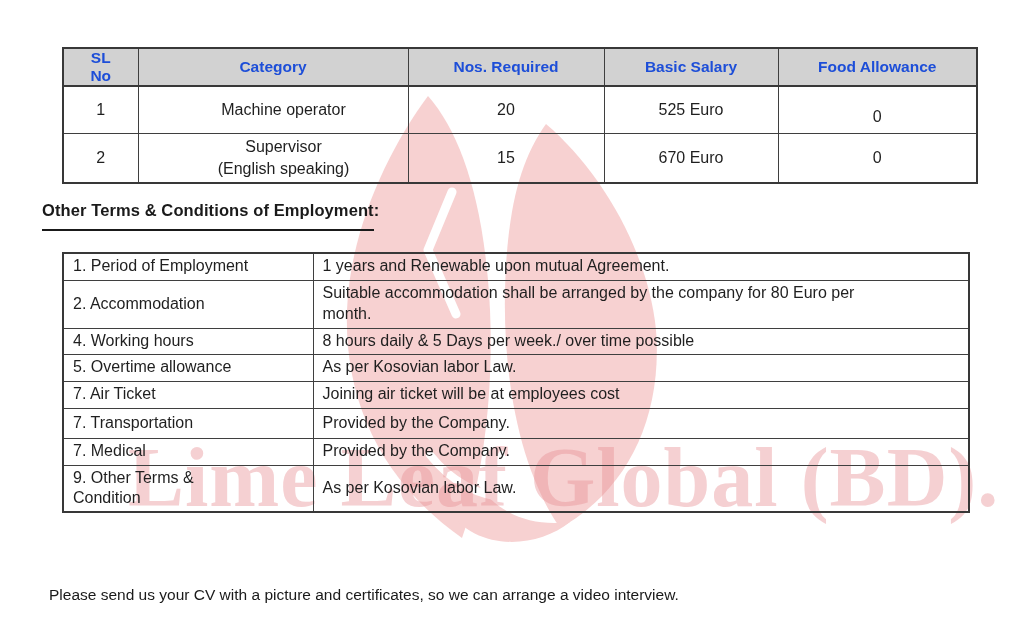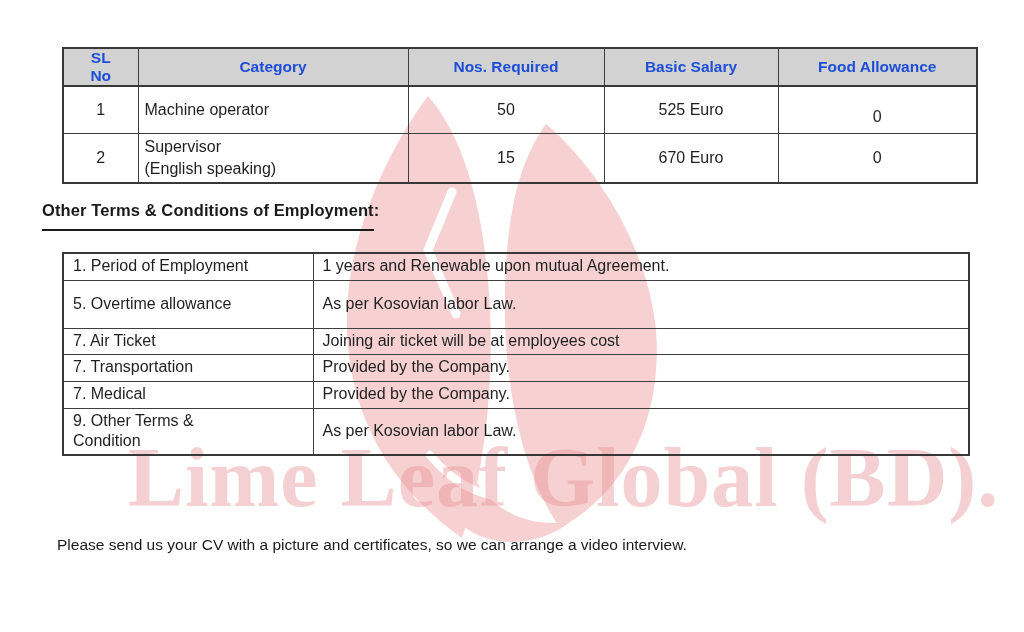--- a/index.html
+++ b/index.html
@@ -19,21 +19,21 @@
   table{border-collapse:collapse;position:relative;z-index:1;background:transparent;table-layout:fixed;}
   th,td{border:1.5px solid #3f3f3f;background:transparent;overflow:hidden;}
   .t1{position:absolute;left:62px;top:47px;width:914px;border:2px solid #383838;}
   .t1 th{
     background:#d2d2d2;font-weight:bold;font-size:15.5px;color:#1d4ed8;
     height:29px;border-bottom:2px solid #383838;text-align:center;padding:0 16px;
   }
   .t1 td{font-size:16px;text-align:center;vertical-align:middle;padding:0 4px;}
   .t1 tbody tr:nth-child(1){height:47px;}
   .t1 tbody tr:nth-child(2){height:50px;}
-  .t1 td.cat{text-align:left;padding-left:6px;white-space:pre-line;line-height:1.35;}
+  .t1 td.cat{text-align:center;padding-left:25px;white-space:pre-line;line-height:1.35;}
   .t1 td.low{padding-top:15px;}
   
   .terms-heading{
     position:absolute;left:42px;top:201px;z-index:1;
     font-size:16.5px;font-weight:bold;color:#1a1a1a;letter-spacing:0.1px;
   }
   .terms-heading .u{border-bottom:2px solid #1a1a1a;padding-bottom:10px;}
   
   .t2{position:absolute;left:62px;top:252px;width:906px;border:2px solid #383838;}
   .t2 td{
@@ -44,22 +44,22 @@
   .t2 tbody tr:nth-child(2){height:48px;}
   .t2 tbody tr:nth-child(3){height:26px;}
   .t2 tbody tr:nth-child(4){height:27px;}
   .t2 tbody tr:nth-child(5){height:27px;}
   .t2 tbody tr:nth-child(6){height:30px;}
   .t2 tbody tr:nth-child(7){height:27px;}
   .t2 tbody tr:nth-child(8){height:28px;}
   .t2 tbody tr:nth-child(9){height:68px;}
   
   .footer-note{
-    position:absolute;left:49px;top:536px;z-index:1;
-    font-size:15.5px;color:#1a1a1a;margin-left:8px;
+    position:absolute;left:49px;top:586px;z-index:1;
+    font-size:15.5px;color:#1a1a1a;
   }
 </style>
 </head>
 <body>
 
 <svg class="wm-leaf" viewBox="0 0 1024 632" xmlns="http://www.w3.org/2000/svg" aria-hidden="true">
   <g>
     <path d="M428,96 C388,150 350,230 347,310 C344,400 380,480 462,538 C486,470 496,370 488,280 C480,190 458,130 428,96 Z" fill="#f7d1d1"></path>
     <path d="M546,124 C600,170 648,250 656,330 C663,420 625,492 560,528 C520,470 503,380 505,290 C507,210 520,160 546,124 Z" fill="#f7d1d1"></path>
     <path d="M450,400 C460,490 505,530 570,522 C535,550 472,552 445,505 C438,470 442,435 450,400 Z" fill="#f7d1d1"></path>
@@ -84,21 +84,21 @@
       <th>Category</th>
       <th>Nos. Required</th>
       <th>Basic Salary</th>
       <th>Food Allowance</th>
     </tr>
   </thead>
   <tbody>
     <tr>
       <td>1</td>
       <td class="cat">Machine operator</td>
-      <td>50</td>
+      <td>20</td>
       <td>525 Euro</td>
       <td class="low">0</td>
     </tr>
     <tr>
       <td>2</td>
       <td class="cat">Supervisor
 (English speaking)</td>
       <td>15</td>
       <td>670 Euro</td>
       <td>0</td>
@@ -110,20 +110,29 @@
 
 <table class="t2">
   <colgroup>
     <col style="width:250px">
       <col style="width:656px">
   </colgroup>
   <tbody>
     <tr>
       <td>1. Period of Employment</td>
       <td>1 years and Renewable upon mutual Agreement.</td>
+    </tr>
+    <tr>
+      <td>2. Accommodation</td>
+      <td>Suitable accommodation shall be arranged by the company for 80 Euro per
+month.</td>
+    </tr>
+    <tr>
+      <td>4. Working hours</td>
+      <td>8 hours daily &amp; 5 Days per week./ over time possible</td>
     </tr>
     <tr>
       <td>5. Overtime allowance</td>
       <td>As per Kosovian labor Law.</td>
     </tr>
     <tr>
       <td>7. Air Ticket</td>
       <td>Joining air ticket will be at employees cost</td>
     </tr>
     <tr>

